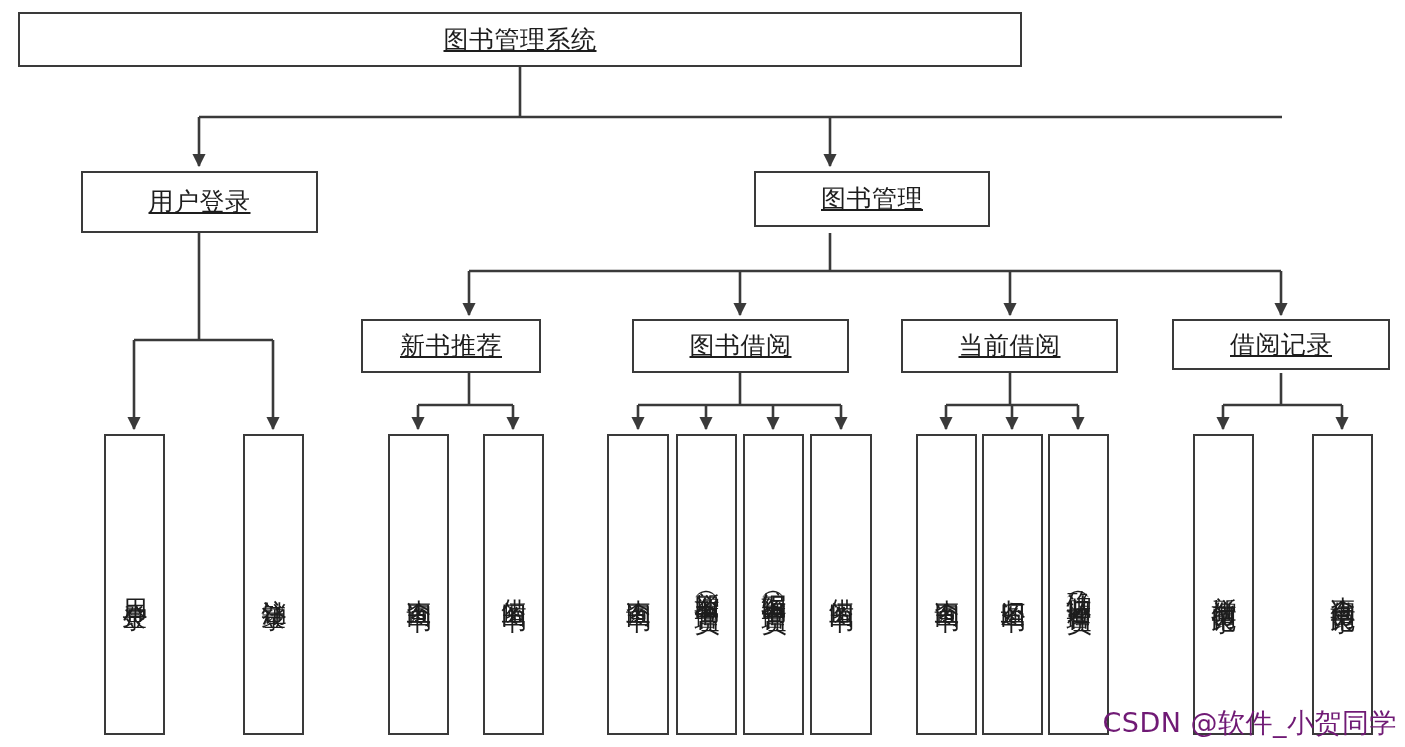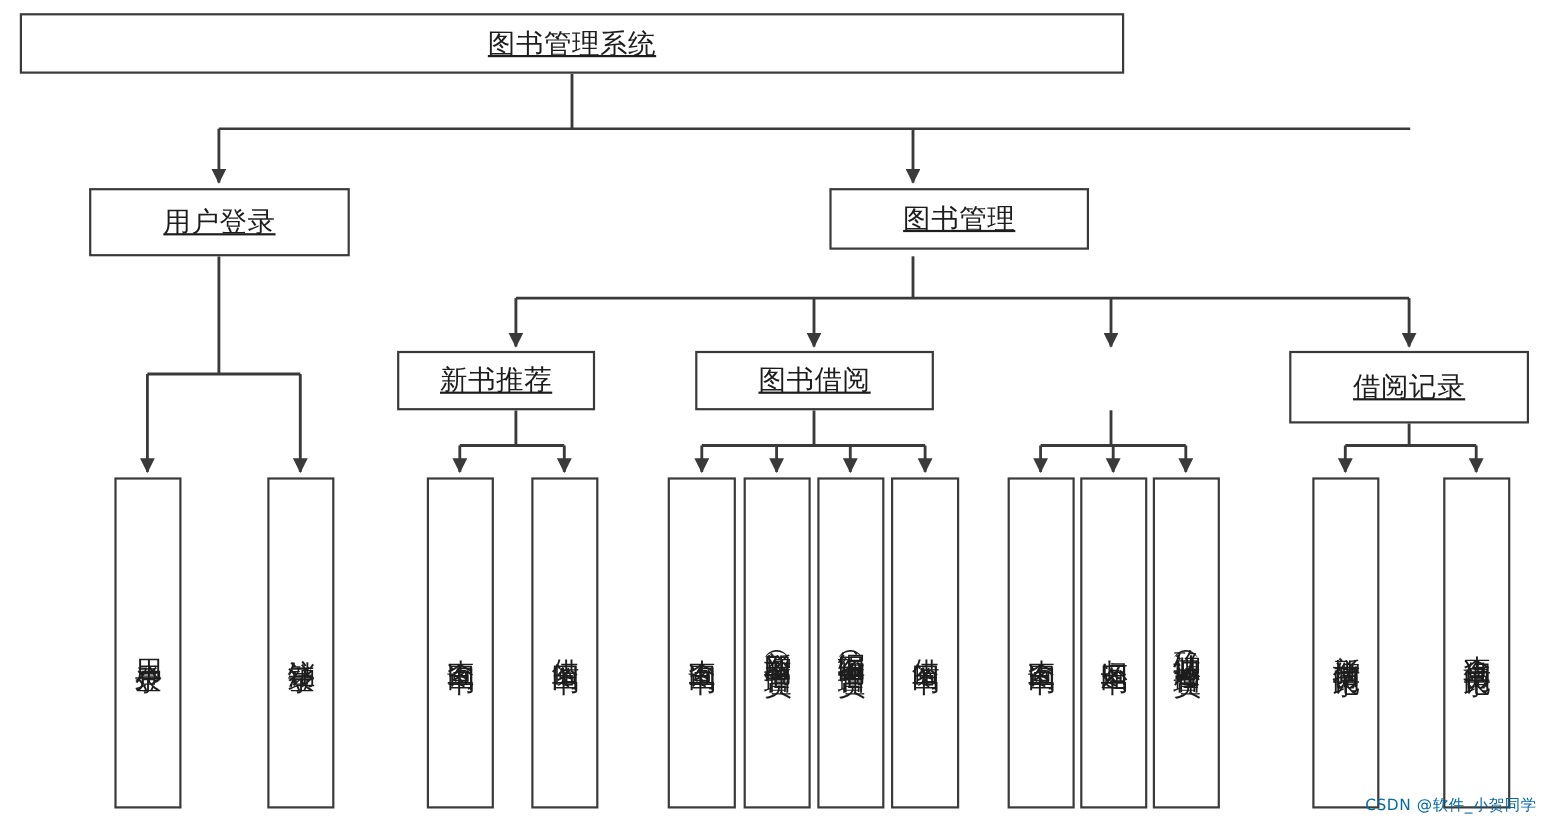--- a/index.html
+++ b/index.html
@@ -57,22 +57,22 @@
     display: block;
   }
   .node .htext {
     display: block;
     white-space: nowrap;
   }
   #watermark {
     position: absolute;
     right: 8px;
     bottom: 6px;
-    font-size: 14px;
-    color: #0369a1;
+    font-size: 27px;
+    color: #701a75;
     letter-spacing: 0.5px;
     white-space: nowrap;
     user-select: none;
   }
 </style>
 </head>
 <body>
 
 <div id="diagram-root">
 
@@ -139,22 +139,25 @@
   </div>
 
   <div class="node level2" style="left:361px; top:319px; width:180px; height:54px;">
     <span class="htext">新书推荐</span>
   </div>
 
   <div class="node level2" style="left:632px; top:319px; width:217px; height:54px;">
     <span class="htext">图书借阅</span>
   </div>
 
-
-  <div class="node level2" style="left:1172px; top:319px; width:218px; height:66px;">
+  <div class="node level2" style="left:901px; top:319px; width:217px; height:54px;">
+    <span class="htext">当前借阅</span>
+  </div>
+
+  <div class="node level2" style="left:1172px; top:319px; width:218px; height:51px;">
     <span class="htext">借阅记录</span>
   </div>
 
   <div class="node leaf" style="left:104px; top:434px; width:61px; height:301px;">
     <span class="vtext">用户登录</span>
   </div>
 
   <div class="node leaf" style="left:243px; top:434px; width:61px; height:301px;">
     <span class="vtext">注销登录</span>
   </div>

